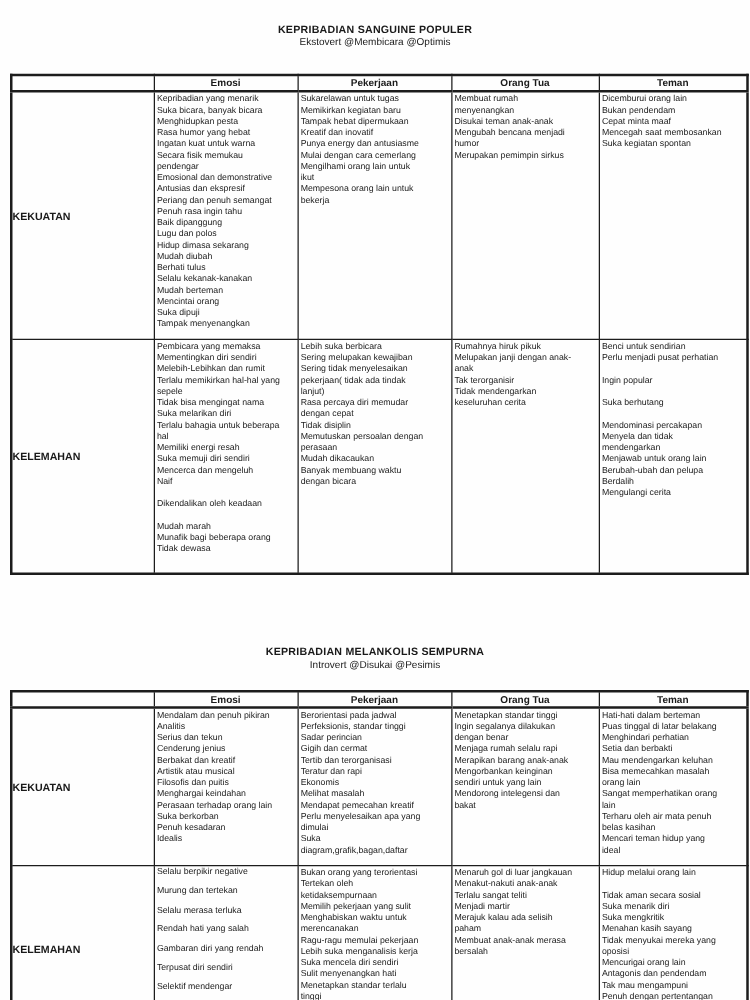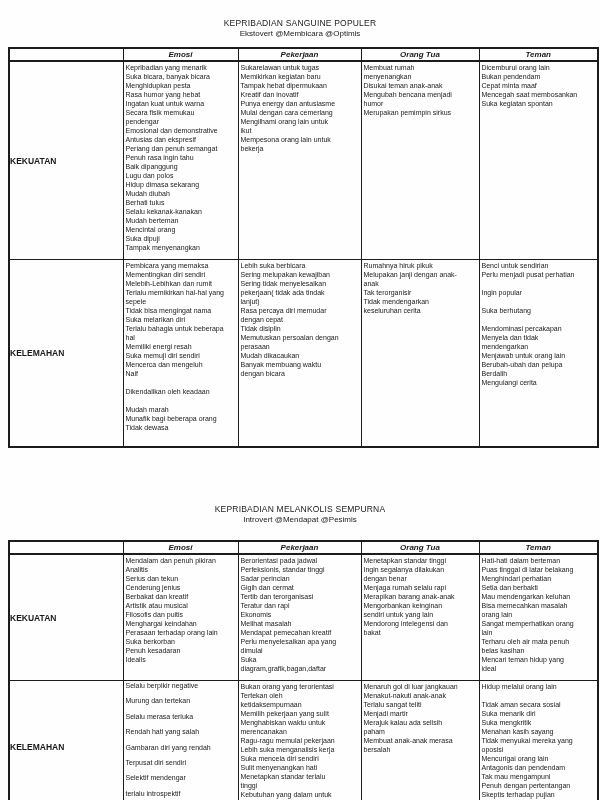--- a/index.html
+++ b/index.html
@@ -17,51 +17,50 @@
   .page {
     position: relative;
     width: 600px;
     height: 800px;
     background: #fefefe;
   }
   .table-block.sec1 { padding-top: 18px; }
   .table-block.sec2 { margin-top: 56px; }
   .doc-title {
     text-align: center;
-    font-weight: normal;
+    font-weight: bold;
     font-size: 8.5px;
     line-height: 11px;
     letter-spacing: 0.2px;
   }
   .doc-subtitle {
     text-align: center;
     font-size: 8px;
     line-height: 10px;
   }
-  .sec1 .doc-subtitle { margin-bottom: 8px; }
+  .sec1 .doc-subtitle { margin-bottom: 20px; }
   .sec2 .doc-subtitle { margin-bottom: 15px; }
 
   table.ptable {
     border-collapse: collapse;
     table-layout: fixed;
     margin-left: 8px;
     width: 589px;
     border: 2px solid #1c1c1c;
   }
   .ptable th, .ptable td {
     border: 1px solid #1c1c1c;
   }
   .ptable th {
     font-size: 8px;
     font-weight: bold;
     text-align: center;
     height: 11px;
     padding: 0;
     border-bottom: 2px solid #1c1c1c;
-    font-style: italic;
   }
   td.row-label {
     font-weight: bold;
     font-size: 8.5px;
     vertical-align: middle;
     padding: 0;
   }
   td.cell {
     vertical-align: top;
     padding: 1px 2px 1px 2px;
@@ -217,21 +216,21 @@
 Berdalih
 Mengulangi cerita</div>
             </td>
       </tr>
     </tbody>
       </table>
   </section>
 
   <section class="table-block sec2">
     <div class="doc-title">KEPRIBADIAN MELANKOLIS SEMPURNA</div>
-    <div class="doc-subtitle">Introvert @Mendapat @Pesimis</div>
+    <div class="doc-subtitle">Introvert @Disukai @Pesimis</div>
     <table class="ptable t2">
       <colgroup>
         <col style="width:114px">
           <col style="width:115px">
           <col style="width:123px">
           <col style="width:118px">
           <col style="width:119px">
       </colgroup>
       <tbody>
           <tr class="header-row">

